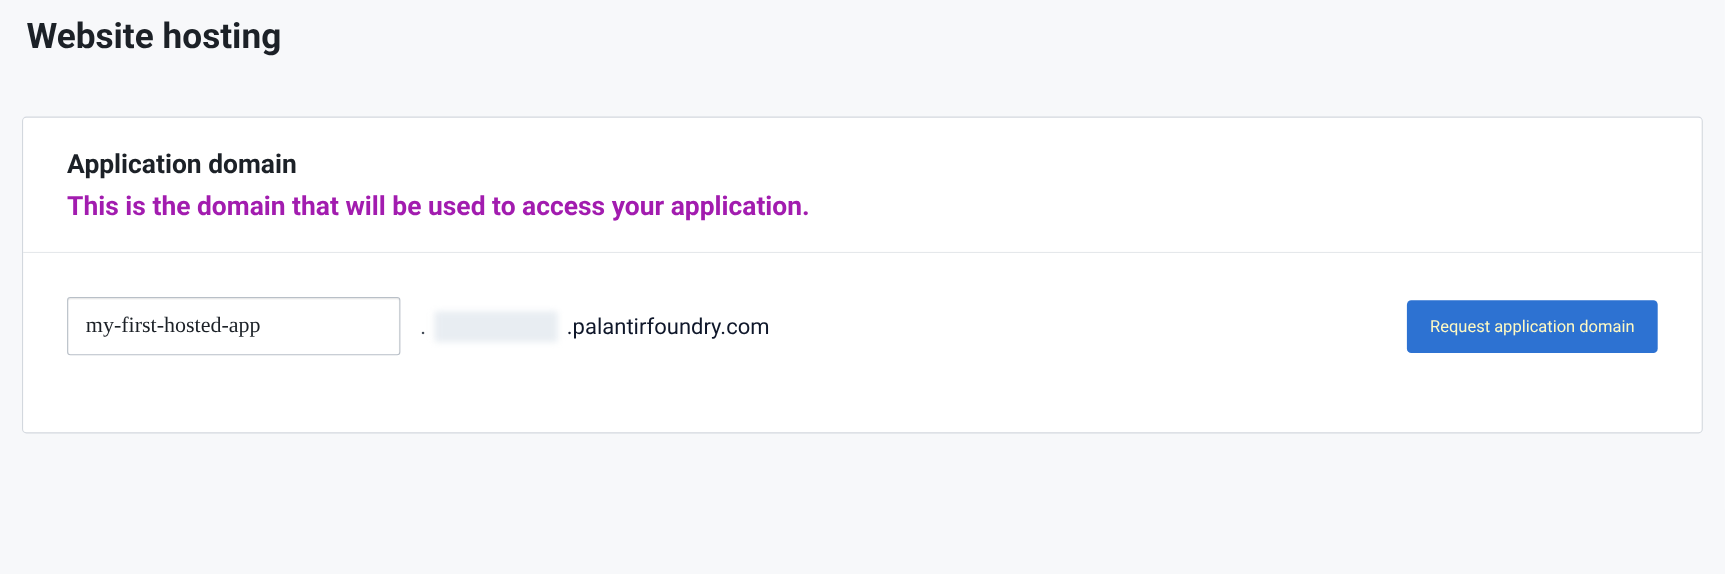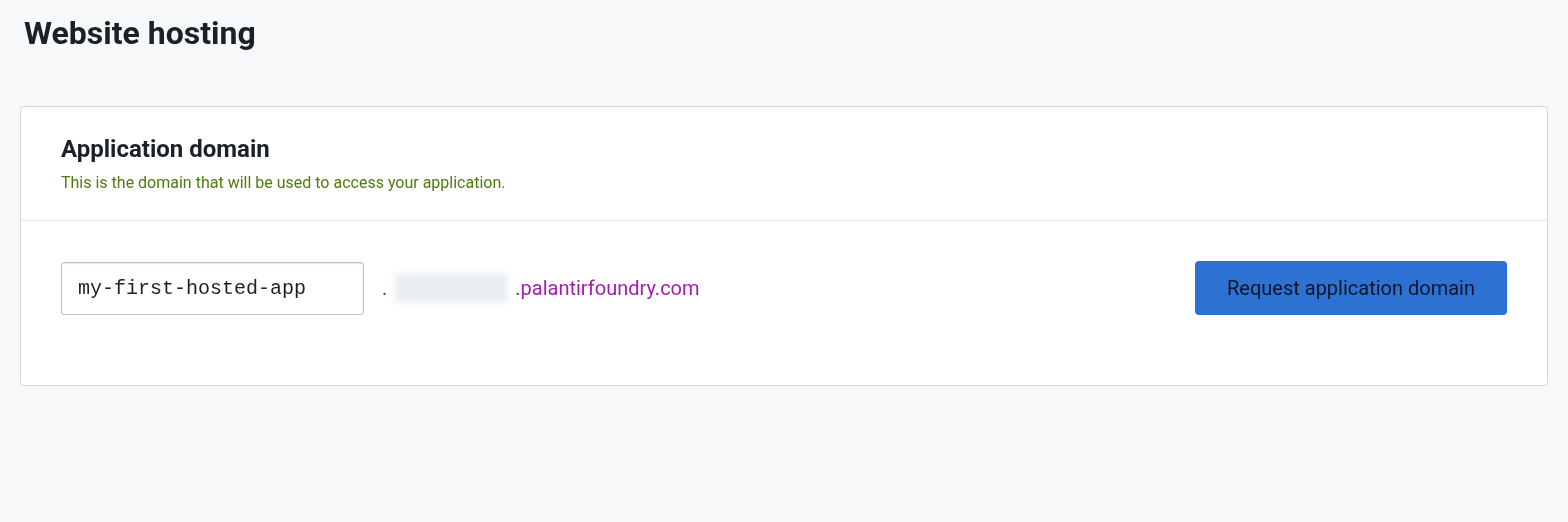--- a/index.html
+++ b/index.html
@@ -30,38 +30,38 @@
       padding: 28px 40px 28px 40px;
       border-bottom: 1px solid #e5e8eb;
     }
     .card-header-title {
       font-size: 24px;
       font-weight: 700;
       color: #1c2127;
       margin-bottom: 10px;
     }
     .card-header-desc {
-      font-size: 16px;
-      font-weight: 400;
-      color: #4d7c0f;
+      font-size: 24px;
+      font-weight: 700;
+      color: #a21caf;
     }
     .card-body {
       padding: 40px 40px 70px 40px;
       display: flex;
       align-items: center;
       justify-content: space-between;
     }
     .domain-row {
       display: flex;
       align-items: center;
       gap: 18px;
     }
     .domain-input {
       font-size: 20px;
-      font-family: Liberation Mono, monospace;
+      font-family: Liberation Serif, serif;
       color: #1c2127;
       padding: 14px 16px;
       border: 1px solid #b8bfc7;
       border-radius: 3px;
       background: #ffffff;
       width: 303px;
       box-shadow: inset 0 1px 1px rgba(17, 20, 24, 0.1);
     }
     .domain-suffix-wrap {
       display: flex;
@@ -74,31 +74,31 @@
       color: #404854;
     }
     .domain-redacted {
       width: 112px;
       height: 28px;
       background: #e8edf2;
       border-radius: 2px;
       filter: blur(3px);
     }
     .domain-suffix {
-      color: #a21caf;
+      color: #0f172a;
     }
     .request-button {
       background-color: #2d72d2;
-      color: #0f172a;
-      font-size: 20px;
+      color: #fef9c3;
+      font-size: 15px;
       font-family: inherit;
       font-weight: 400;
       border: none;
       border-radius: 4px;
-      padding: 15px 32px;
+      padding: 15px 21px;
       cursor: pointer;
     }
   </style>
 </head>
 <body>
 
 <h1 class="page-title">Website hosting</h1>
 
 <div class="card">
   <div class="card-header">

